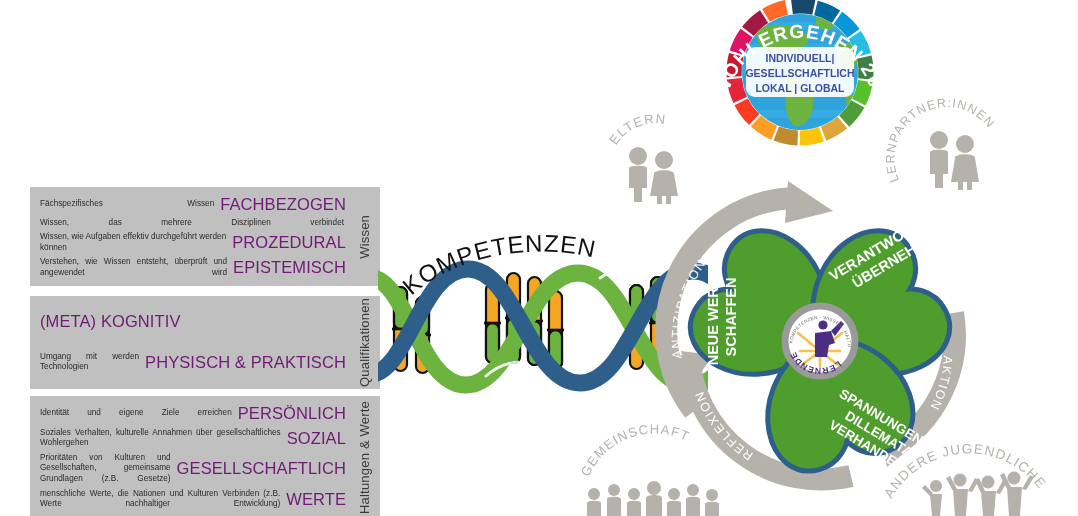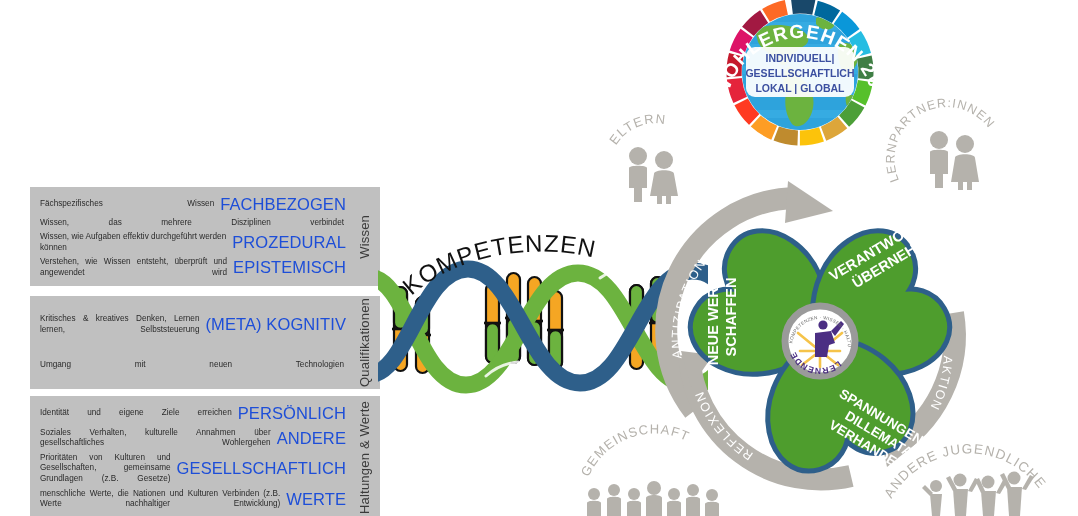--- a/index.html
+++ b/index.html
@@ -10,21 +10,21 @@
   
   .panel{position:absolute;background:#c0c0c0;display:flex;}
   .panel .rows{flex:1 1 auto;display:flex;flex-direction:column;justify-content:space-around;
                padding:6px 4px 6px 10px;box-sizing:border-box;}
   .panel .side{width:30px;flex:0 0 30px;display:flex;align-items:center;justify-content:center;}
   .panel .side span{writing-mode:vertical-rl;transform:rotate(180deg);
                     font-size:13px;color:#3a3a3a;line-height:1.05;text-align:center;letter-spacing:.2px;}
   .row{display:flex;align-items:center;gap:4px;}
   .row .desc{flex:1 1 auto;font-size:8.2px;line-height:1.28;color:#2a2a2a;
              text-align:justify;text-align-last:justify;padding-right:2px;}
-  .row .term{flex:0 0 auto;font-size:16.5px;color:#1d4ed8;letter-spacing:.1px;white-space:nowrap;text-align:right;}
+  .row .term{flex:0 0 auto;font-size:16.5px;color:#701a75;letter-spacing:.1px;white-space:nowrap;text-align:right;}
 
   #panel-wissen{left:30px;top:187px;width:350px;height:99px;}
   #panel-qual{left:30px;top:296px;width:350px;height:93px;}
   #panel-halt{left:30px;top:396px;width:350px;height:122px;}
 
   
   #dna{position:absolute;left:378px;top:225px;width:330px;height:205px;}
   #kompetenzen-label{position:absolute;left:400px;top:240px;width:260px;height:70px;pointer-events:none;}
 
   
@@ -66,41 +66,41 @@
       </div>
     </div>
     <div class="side">
       <span>Wissen</span>
     </div>
   </div>
 
   <div class="panel" id="panel-qual">
     <div class="rows">
       <div class="row">
-        <div class="desc">Kritisches &amp; kreatives Denken, Lernen lernen, Selbststeuerung</div>
         <div class="term">(META) KOGNITIV</div>
       </div>
       <div class="row">
-        <div class="desc">Umgang mit neuen Technologien</div>
+        <div class="desc">Umgang mit werden Technologien</div>
+        <div class="term">PHYSISCH &amp; PRAKTISCH</div>
       </div>
     </div>
     <div class="side">
       <span>Qualifikationen</span>
     </div>
   </div>
 
   <div class="panel" id="panel-halt">
     <div class="rows">
       <div class="row">
         <div class="desc">Identität und eigene Ziele erreichen</div>
         <div class="term">PERSÖNLICH</div>
       </div>
       <div class="row">
         <div class="desc">Soziales Verhalten, kulturelle Annahmen über gesellschaftliches Wohlergehen</div>
-        <div class="term">ANDERE</div>
+        <div class="term">SOZIAL</div>
       </div>
       <div class="row">
         <div class="desc">Prioritäten von Kulturen und Gesellschaften, gemeinsame Grundlagen (z.B. Gesetze)</div>
         <div class="term">GESELLSCHAFTLICH</div>
       </div>
       <div class="row">
         <div class="desc">menschliche Werte, die Nationen und Kulturen Verbinden (z.B. Werte nachhaltiger Entwicklung)</div>
         <div class="term">WERTE</div>
       </div>
     </div>

